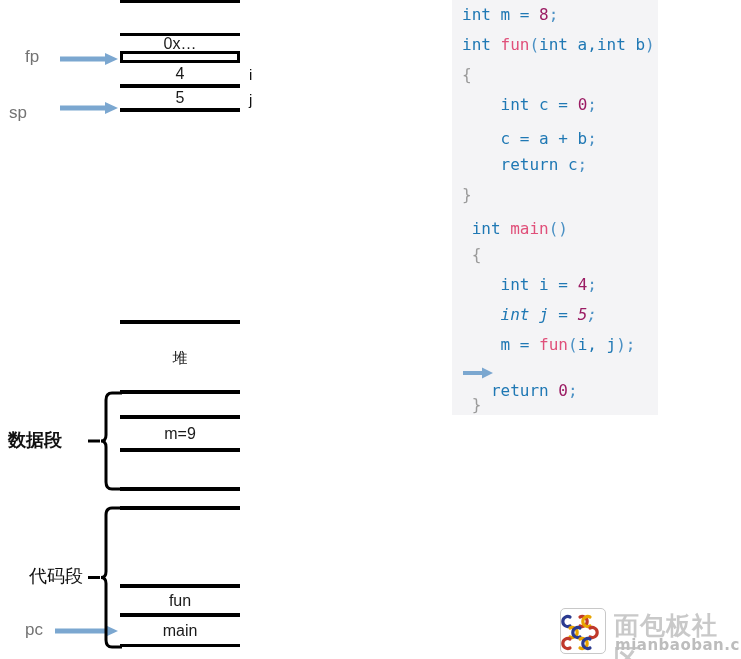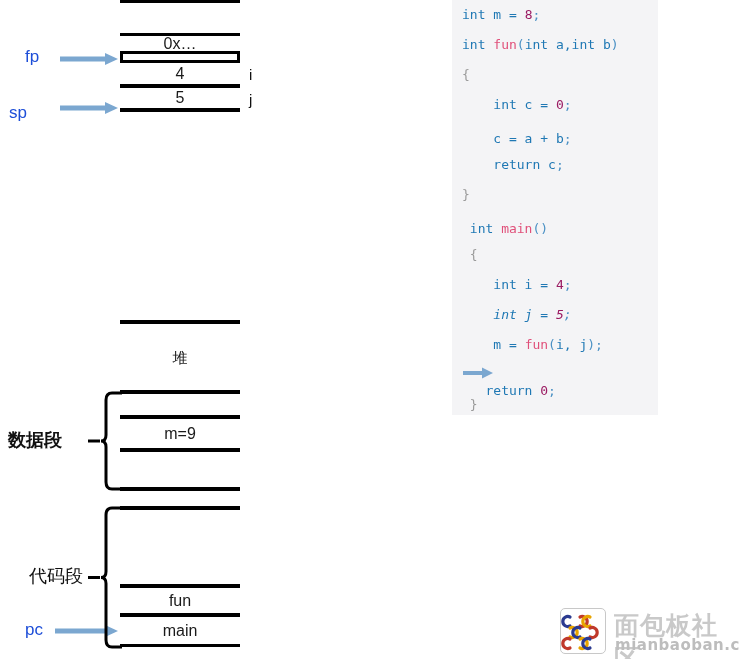--- a/index.html
+++ b/index.html
@@ -53,21 +53,21 @@
     font-size: 16px;
     color: #1a1a1a;
     font-family: "Liberation Sans", "DejaVu Sans", sans-serif;
   }
   .cell-label.cjk { font-size: 15px; }
 
   
   .ptr-label {
     position: absolute;
     font-size: 17px;
-    color: #1d4ed8;
+    color: #737373;
     font-family: "Liberation Sans", "DejaVu Sans", sans-serif;
   }
 
   
   .blue-arrow {
     position: absolute;
     height: 14px;
   }
 
   
@@ -97,21 +97,21 @@
     height: 415px;
     background: #f4f4f6;
   }
   .code-line {
     position: absolute;
     left: 0;
     width: 206px;
     height: 30px;
     line-height: 30px;
     font-family: "DejaVu Sans Mono", "Liberation Mono", monospace;
-    font-size: 13px;
+    font-size: 16px;
     white-space: pre;
     color: #2e6da4;
   }
   .code-inner { padding-left: 10px; display: inline-block; }
 
   .tok-kw   { color: #1f78b4; }
   .tok-fn   { color: #e0507a; }
   .tok-num  { color: #9b1b63; }
   .tok-op   { color: #1f78b4; }
   .tok-punc { color: #4a90c4; }

